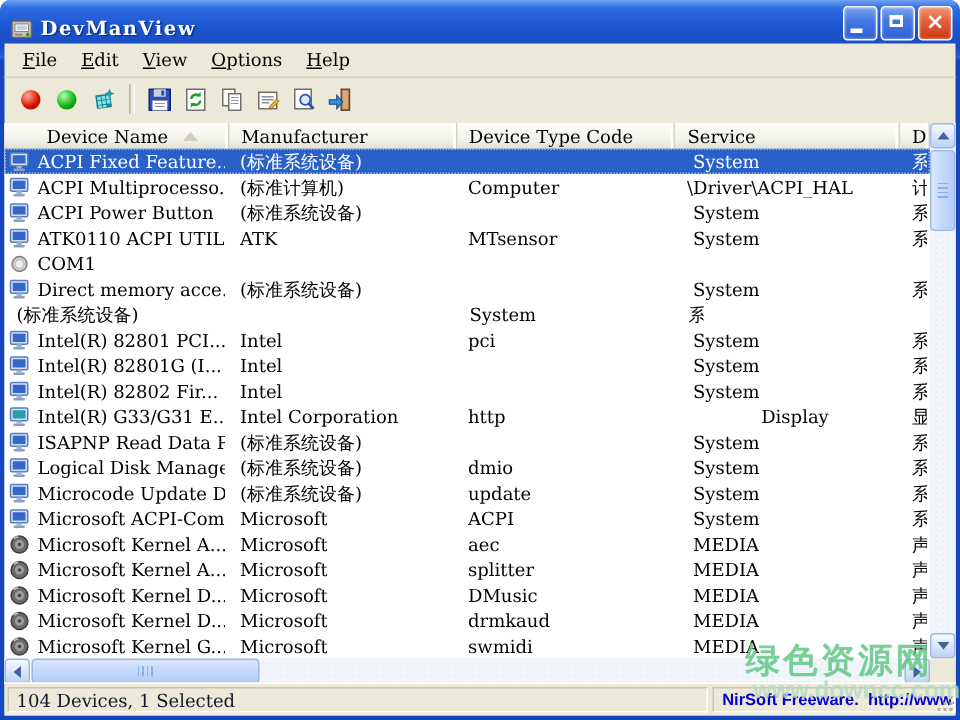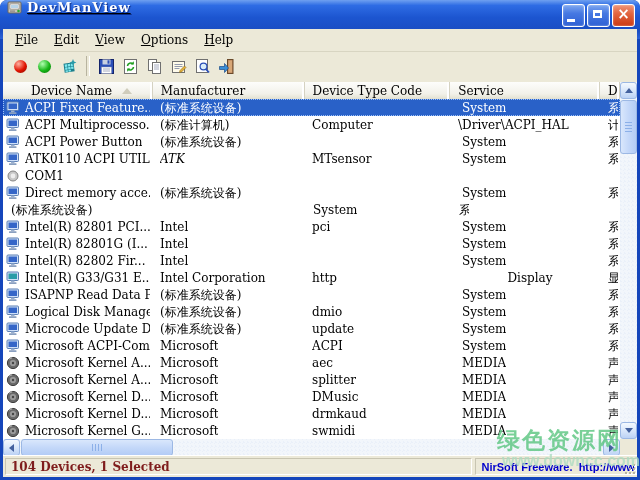--- a/index.html
+++ b/index.html
@@ -2,21 +2,21 @@
 <html><head>
 <meta charset="utf-8">
 <style>
   html,body{margin:0;padding:0;}
   body{width:640px;height:480px;overflow:hidden;font-family:"DejaVu Serif",serif;}
   .window{position:relative;width:640px;height:480px;background:#1546BB;border-radius:7px 7px 0 0;overflow:hidden;}
 
   
   .titlebar{position:absolute;top:0;left:0;right:0;height:39px;border-radius:7px 7px 0 0;
     background:linear-gradient(180deg,#6FA0F0 0%,#2E6CE4 14%,#1C55D0 45%,#1A4DC2 80%,#2C63D8 100%);
-    display:flex;text-decoration:underline;}
+    display:flex;align-items:center;}
   .app-icon{width:16px;height:16px;margin:0 4px 0 7px;position:relative;}
   .title-text{color:#fff;font-weight:bold;font-size:13px;text-shadow:1px 1px 1px #0B2B86;letter-spacing:1px;}
   .winbtns{position:absolute;right:5px;top:4px;display:flex;gap:2px;}
   .wbtn{width:21px;height:21px;border:1px solid #fff;border-radius:3px;position:relative;
     background:linear-gradient(180deg,#7DA7F0 0%,#4678E2 40%,#2E60D4 100%);box-shadow:inset 0 0 2px rgba(255,255,255,.6);}
   .wbtn.close{background:linear-gradient(180deg,#F09578 0%,#E26540 40%,#CC3912 100%);}
   .glyph-min{position:absolute;left:4px;bottom:4px;width:8px;height:3px;background:#fff;}
   .glyph-max{position:absolute;left:5px;top:5px;width:9px;height:8px;border:2px solid #fff;border-top-width:3px;box-sizing:border-box;}
   .glyph-close{position:absolute;left:0;top:0;width:100%;height:100%;color:#fff;font-weight:bold;font-size:15px;line-height:19px;text-align:center;font-family:"DejaVu Sans",sans-serif;}
 
@@ -69,21 +69,21 @@
   .thumb.h{background:linear-gradient(180deg,#D9E7FC 0%,#C4D8F9 50%,#B3CCF6 100%);}
   .grip-v{position:absolute;left:4px;top:50%;margin-top:-5px;width:7px;height:10px;
     background:repeating-linear-gradient(180deg,#8CB0E8 0 1px,transparent 1px 3px);}
   .grip-h{position:absolute;top:4px;left:50%;margin-left:-5px;height:7px;width:10px;
     background:repeating-linear-gradient(90deg,#8CB0E8 0 1px,transparent 1px 3px);}
 
   
   .statusbar{position:absolute;left:0;right:0;bottom:0;height:21px;background:#ECE9D8;border-top:1px solid #fff;display:flex;}
   .spanel{box-sizing:border-box;height:17px;margin-top:2px;border:1px solid;border-color:#C8C5B2 #FFFFFF #FFFFFF #C8C5B2;
     font-size:12px;padding:0 5px;display:flex;align-items:center;white-space:pre;}
-  .spanel.left{width:481px;margin-left:2px;color:#7f1d1d;font-weight:bold;}
+  .spanel.left{width:481px;margin-left:2px;color:#0f172a;}
   .spanel.right{width:166px;margin-left:3px;color:#0000CC;font-weight:bold;font-family:"Liberation Sans",sans-serif;font-size:11px;overflow:hidden;}
   .grip{position:absolute;right:1px;bottom:2px;width:13px;height:13px;}
   .grip i{position:absolute;width:2px;height:2px;background:#B8B4A0;box-shadow:1px 1px 0 #fff;}
 
   
   .wm1{position:absolute;left:497px;top:425px;font-size:23px;font-weight:bold;letter-spacing:2px;color:#62C886;opacity:.85;pointer-events:none;}
   .wm2{position:absolute;left:502px;top:452px;font-size:16px;font-weight:bold;color:#AEDCC2;opacity:.8;pointer-events:none;font-family:"Liberation Sans",sans-serif;}
 </style>
 </head>
 <body>
@@ -303,21 +303,21 @@
               <span class="ricon">
                 <svg width="14" height="14" viewBox="0 0 14 14">
                   <rect x="1" y="1" width="11.5" height="8.5" rx="1" fill="#CFE0F8" stroke="#5B7FB4"></rect>
                   <rect x="2.5" y="2.5" width="8.5" height="5.5" fill="#3566C8"></rect>
                   <rect x="5" y="9.5" width="3.5" height="1.8" fill="#9AB0D0"></rect>
                   <rect x="3" y="11.3" width="7.5" height="1.7" rx="0.5" fill="#8AA0C0"></rect>
                 </svg>
               </span>
               <span class="ctext">ATK0110 ACPI UTILITY</span>
             </div>
-            <div class="lcell c1" style="width: 152px; font-style: italic;">
+            <div class="lcell c1" style="width: 152px;">
               <span class="ctext">ATK</span>
             </div>
             <div class="lcell c2" style="width: 150px;">
               <span class="ctext">MTsensor</span>
             </div>
             <div class="lcell c3" style="width: 146px;">
               <span class="ctext">System</span>
             </div>
             <div class="lcell c4" style="width: 20px;">
               <span class="ctext">系</span>

